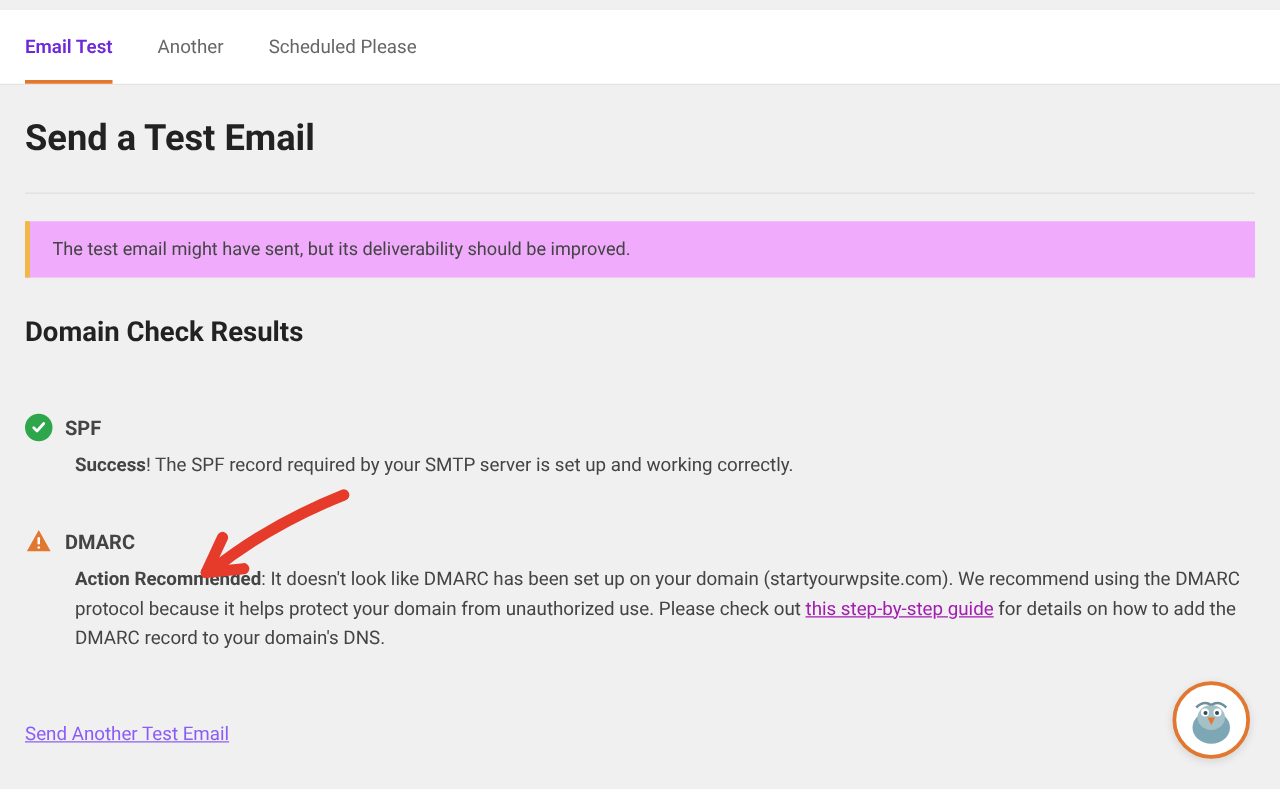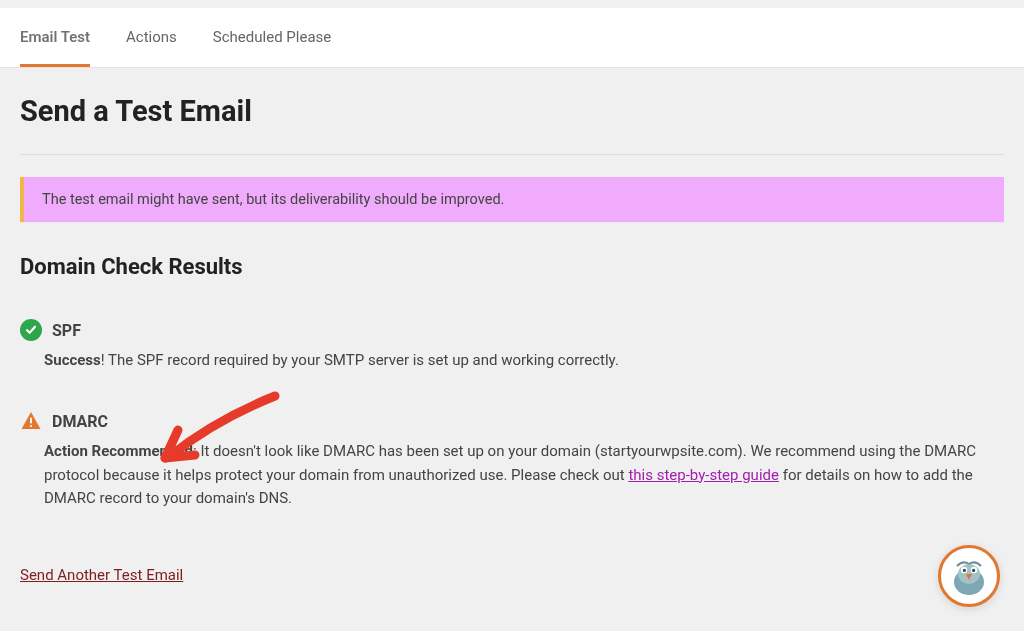--- a/index.html
+++ b/index.html
@@ -25,21 +25,21 @@
     .tab {
       padding: 20px 0 18px 0;
       margin-right: 36px;
       font-size: 15px;
       color: #666;
       cursor: pointer;
       border-bottom: 2px solid transparent;
       position: relative;
     }
     .tab.active {
-      color: #737373;
+      color: #6d28d9;
       font-weight: 600;
       border-bottom: 3px solid #e27730;
     }
     .content {
       padding: 26px 20px 20px 20px;
     }
     h1.page-title {
       font-size: 29px;
       font-weight: 700;
       color: #222;
@@ -56,21 +56,21 @@
       padding: 14px 18px;
       font-size: 14.5px;
       color: #444;
       margin-bottom: 32px;
       box-shadow: 0 1px 1px rgba(0,0,0,0.02);
     }
     h2.section-title {
       font-size: 22px;
       font-weight: 700;
       color: #222;
-      margin-bottom: 40px;
+      margin-bottom: 52px;
     }
     .result-item {
       margin-bottom: 38px;
       position: relative;
     }
     .result-header {
       display: flex;
       align-items: center;
       margin-bottom: 8px;
     }
@@ -95,38 +95,38 @@
       justify-content: center;
       margin-right: 10px;
       flex-shrink: 0;
     }
     .result-title {
       font-size: 16px;
       font-weight: 700;
       color: #444;
     }
     .result-body {
-      margin-left: 24px;
+      margin-left: 40px;
       font-size: 15px;
       line-height: 1.55;
       color: #444;
     }
     .result-body strong {
       font-weight: 700;
     }
     .link {
       color: #a21caf;
       text-decoration: underline;
       cursor: pointer;
     }
     .send-another {
       display: inline-block;
       margin-top: 18px;
       font-size: 15px;
-      color: #7f1d1d;
+      color: #8b5cf6;
       text-decoration: underline;
       cursor: pointer;
     }
     
     .avatar {
       position: absolute;
       right: 24px;
       bottom: 24px;
       width: 62px;
       height: 62px;
@@ -148,21 +148,21 @@
       height: 90px;
     }
   </style>
 </head>
 <body>
 
 <div class="topbar"></div>
 
 <div class="tabs-bar">
   <div class="tab active">Email Test</div>
-  <div class="tab">Actions</div>
+  <div class="tab">Another</div>
   <div class="tab">Scheduled Please</div>
 </div>
 
 <div class="content">
   <h1 class="page-title">Send a Test Email</h1>
 
   <hr class="divider">
 
   <div class="notice">The test email might have sent, but its deliverability should be improved.</div>
 

